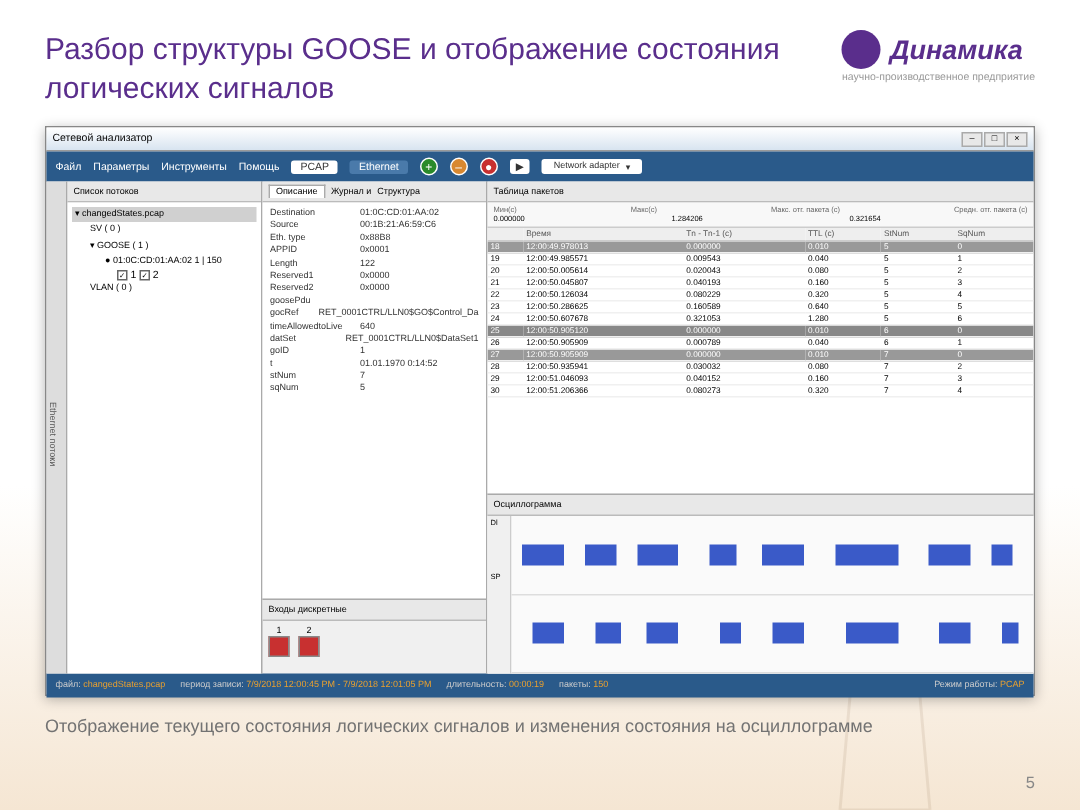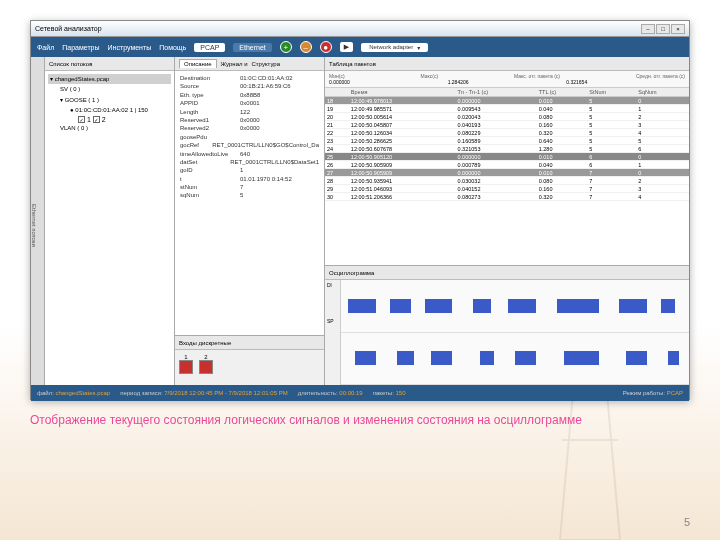--- a/index.html
+++ b/index.html
@@ -53,33 +53,43 @@
 tr.sel{background:#888;color:#fff}
 tr.dk{background:#999;color:#fff}
 .oscillo{height:120px;border-top:1px solid #aaa;display:flex;flex-direction:column}
 .osc-body{flex:1;background:#fff;display:flex}
 .osc-lbl{width:16px;background:#f0f0f0;border-right:1px solid #ccc;font-size:5px;padding:2px}
 .osc-chart{flex:1;position:relative;background:#fafafa}
 .osc-row{height:50%;border-bottom:1px solid #ddd;position:relative}
 .pulse{position:absolute;height:14px;background:#3a5ac8;top:50%;transform:translateY(-50%)}
 .statusbar{background:#2a5a8a;height:16px;display:flex;align-items:center;padding:0 6px;color:#ccc;font-size:6px;gap:10px}
 .statusbar .v{color:#e8a030}
-.caption{margin-top:12px;color:#ec4899;font-size:12px;line-height:1.4}
+.caption{margin-top:12px;color:#737373;font-size:12px;line-height:1.4}
 .pagenum{position:absolute;bottom:12px;right:30px;color:#888;font-size:11px}
 </style>
 </head>
 <body>
 
 <svg class="tower" viewBox="0 0 200 340">
     <g stroke="#8a6a4a" stroke-width="2" fill="none">
       <path d="M100 0 L70 340 M100 0 L130 340 M70 340 L130 340 M80 80 L120 80 M75 160 L125 160 M72 240 L128 240 M40 60 L160 60 M50 60 L100 0 L150 60"></path>
     </g>
   </svg>
 
 <div class="content">
+  <div class="header">
+    <div class="title">Разбор структуры GOOSE и отображение состояния логических сигналов</div>
+    <div class="logo">
+      <div class="logo-main">
+        <div class="logo-icon"></div>
+        <div class="logo-text">Динамика</div>
+      </div>
+      <div class="logo-sub">научно-производственное предприятие</div>
+    </div>
+  </div>
 
   <div class="app">
     <div class="titlebar">
       <span>Сетевой анализатор</span>
       <div class="titlebar-btns">
         <div class="tbtn">–</div>
         <div class="tbtn">□</div>
         <div class="tbtn">×</div>
       </div>
     </div>

